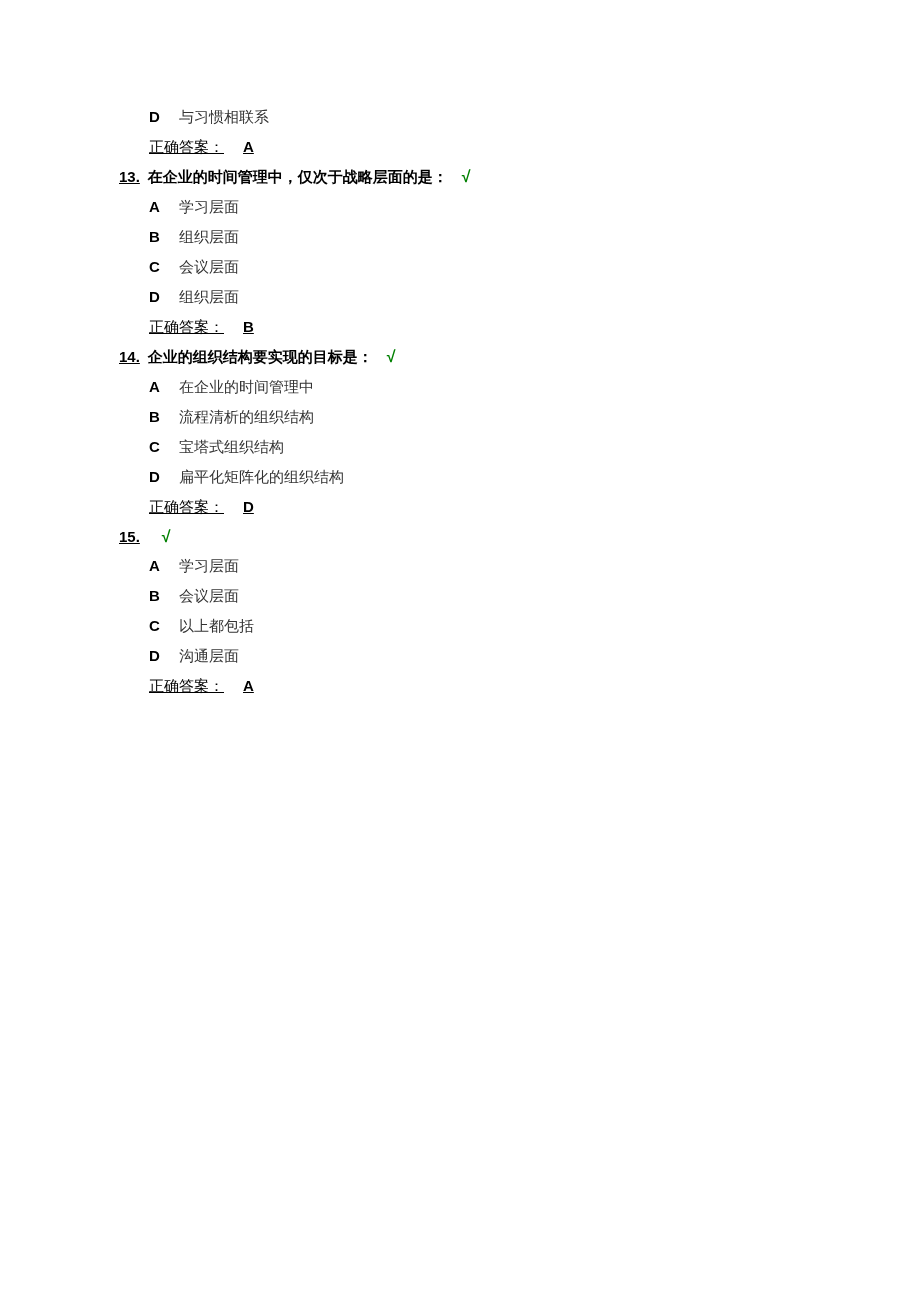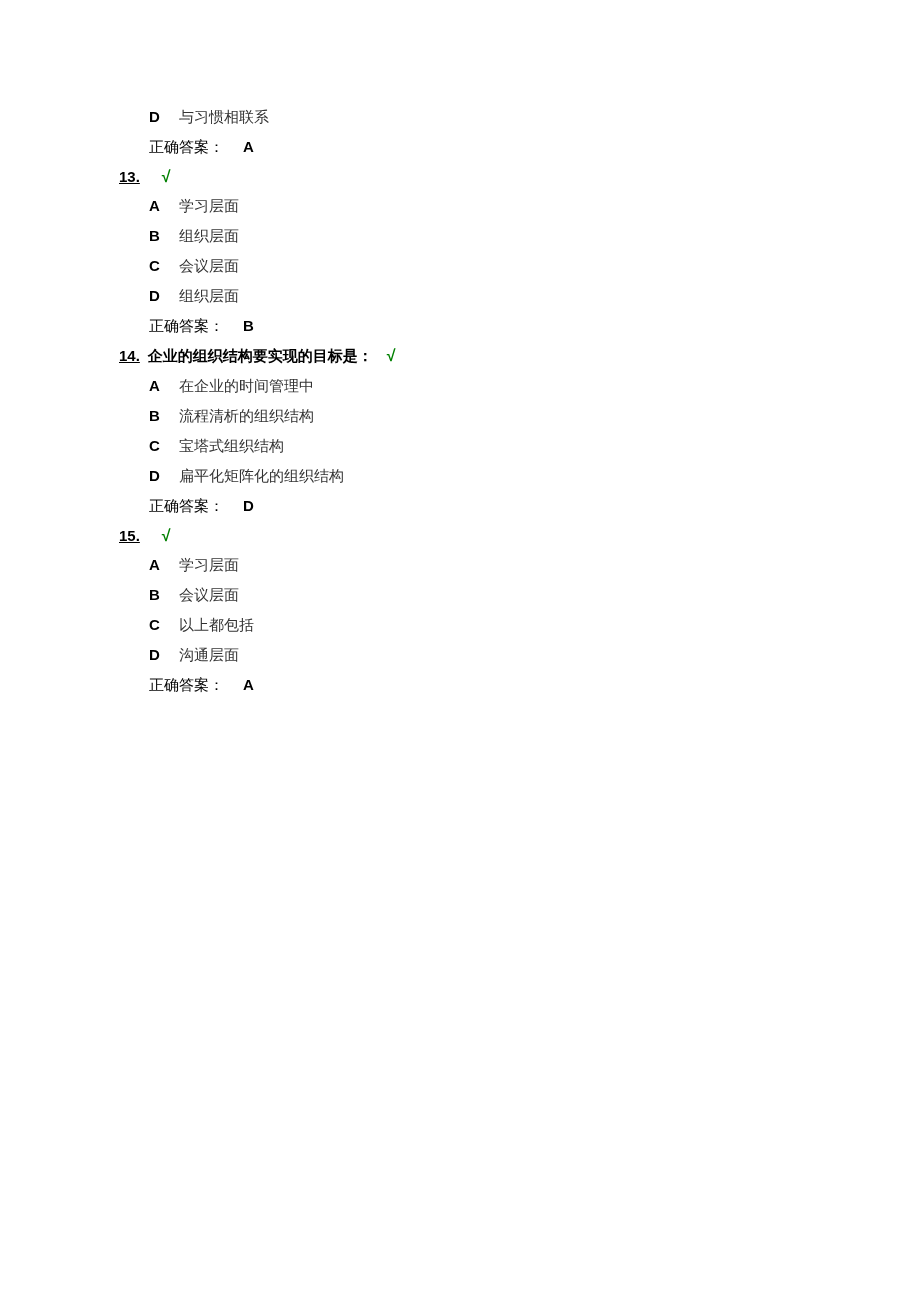--- a/index.html
+++ b/index.html
@@ -28,20 +28,21 @@
       width: 30px;
       flex-shrink: 0;
     }
     .option-text {
       color: #333333;
     }
     .answer-row {
       margin-bottom: 11px;
       display: flex;
       align-items: baseline;
+      text-decoration: underline;
     }
     .answer-label {
       width: 94px;
     }
     .answer-value {
       font-family: Arial, sans-serif;
       font-weight: bold;
     }
     .question-row {
       margin-bottom: 11px;
@@ -81,20 +82,21 @@
   </div>
   <div class="answer-row indented">
     <span class="answer-label">正确答案：</span>
     <span class="answer-value">A</span>
   </div>
 </div>
 
 <div class="group">
   <div class="question-row">
     <span class="question-number">13.</span>
+    <span class="question-text">在企业的时间管理中，仅次于战略层面的是：</span>
     <span class="checkmark">√</span>
   </div>
   <div class="option-row indented">
     <span class="option-letter">A</span>
     <span class="option-text">学习层面</span>
   </div>
   <div class="option-row indented">
     <span class="option-letter">B</span>
     <span class="option-text">组织层面</span>
   </div>

